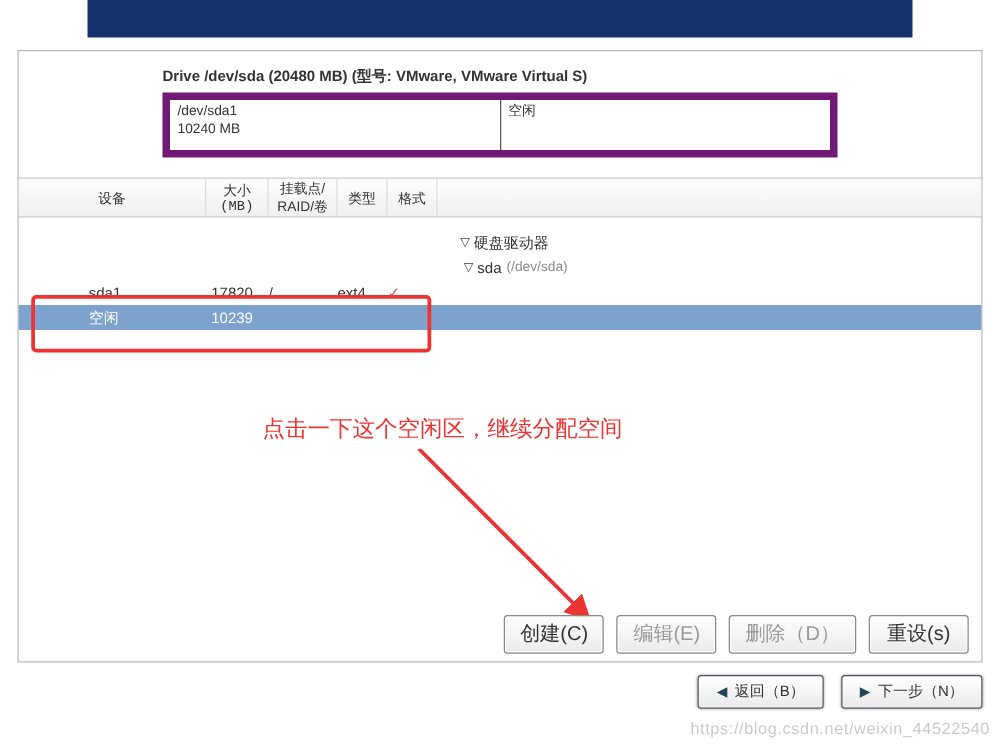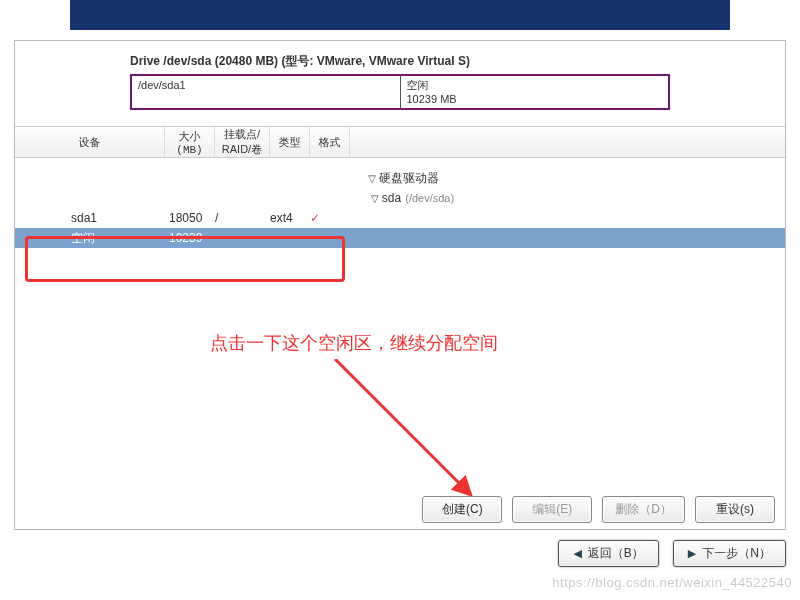--- a/index.html
+++ b/index.html
@@ -4,21 +4,21 @@
   <style>
     * { margin:0; padding:0; box-sizing:border-box; }
     html, body { background:#fff; font-family:"Microsoft YaHei","PingFang SC",sans-serif; font-size:12px; color:#333; width:800px; height:600px; overflow:hidden; }
 
     .topbar { background:#16326c; height:30px; margin:0 70px; }
 
     .outer { margin:10px 14px 0 14px; border:1px solid #bbb; background:#fff; padding:0; }
 
     .drive-box { margin:10px auto 0 auto; width:540px; }
     .drive-title { font-weight:bold; padding:2px 0 4px 0; }
-    .drive-bar { display:flex; border:2px solid #701a75; height:36px; }
+    .drive-bar { display:flex; border:6px solid #701a75; height:52px; }
     .drive-part { border:1px solid #555; line-height:1.3; padding:2px 6px; font-size:11px; }
     .drive-part.left { flex:1; border-width:0 1px 0 0; }
     .drive-part.right { flex:1; border-width:0; }
 
     .table-wrap { margin:16px 0 0 0; }
     .thead { display:flex; align-items:stretch; border-top:1px solid #ccc; border-bottom:1px solid #ccc; background:linear-gradient(#fdfdfd,#f0f0f0); height:32px; }
     .th { display:flex; align-items:center; justify-content:center; text-align:center; border-right:1px solid #ddd; font-size:11px; color:#333; }
     .th1{width:150px;}
     .th2{width:50px;}
     .th3{width:55px;}
@@ -43,45 +43,45 @@
 
     .row.selected { background:#7da2ce; color:#fff; }
 
     .redbox { position:absolute; border:3px solid #e33; border-radius:4px; pointer-events:none; }
 
     .annot { position:absolute; color:#e33; font-size:18px; }
 
     .arrow-svg { position:absolute; pointer-events:none; }
 
     .btn-row { display:flex; gap:10px; justify-content:flex-end; padding:6px 10px; }
-    .btn { min-width:80px; padding:4px 12px; border:1px solid #888; background:linear-gradient(#fefefe,#eaeaea); border-radius:3px; text-align:center; font-size:12px; cursor:pointer; box-shadow:0 0 0 1px #fff inset; }
+    .btn { min-width:80px; padding:4px 12px; border:1px solid #888; background:linear-gradient(#fefefe,#eaeaea); border-radius:3px; text-align:center; font-size:16px; cursor:pointer; box-shadow:0 0 0 1px #fff inset; }
     .btn.disabled { color:#999; cursor:default; }
 
     .nav-row { display:flex; gap:14px; justify-content:flex-end; padding:10px 14px 0 14px; }
     .nav-btn { display:flex; align-items:center; gap:6px; min-width:100px; padding:4px 14px; border:1px solid #555; background:linear-gradient(#fefefe,#eaeaea); border-radius:3px; font-size:12px; cursor:pointer; box-shadow:0 0 2px #88a; }
     .nav-btn .ico { font-size:11px; color:#245; }
 
     .watermark { position:absolute; right:8px; bottom:10px; color:rgba(0,0,0,0.22); font-size:13px; letter-spacing:.5px; pointer-events:none; }
   </style>
 </head>
 <body>
 
 <div class="topbar"></div>
 
 <div class="outer" style="position:relative; height:490px;">
 
   <div class="drive-box">
     <div class="drive-title">Drive /dev/sda (20480 MB) (型号: VMware, VMware Virtual S)</div>
     <div class="drive-bar">
       <div class="drive-part left">
         <div>/dev/sda1</div>
+        <div>10240 MB</div>
       </div>
       <div class="drive-part right">
         <div>空闲</div>
-        <div>10239 MB</div>
       </div>
     </div>
   </div>
 
   <div class="table-wrap">
     <div class="thead">
       <div class="th th1">设备</div>
       <div class="th th2" style="white-space:pre-line;font-family:Liberation Mono, monospace;">大小
 (MB)</div>
       <div class="th th3" style="white-space:pre-line;">挂载点/ RAID/卷</div>
@@ -98,21 +98,21 @@
       </div>
 
       <div class="node" style="padding-left:22px;">
         <span class="tw"></span>
         <span class="lbl">sda</span>
         <span class="dim">(/dev/sda)</span>
       </div>
 
       <div class="row">
         <div class="c1">sda1</div>
-        <div class="c2">18050</div>
+        <div class="c2">17820</div>
         <div class="c3">/</div>
         <div class="c4">ext4</div>
         <div class="c5 ck"></div>
       </div>
 
       <div class="row selected">
         <div class="c1">空闲</div>
         <div class="c2">10239</div>
         <div class="c3"></div>
         <div class="c4"></div>

